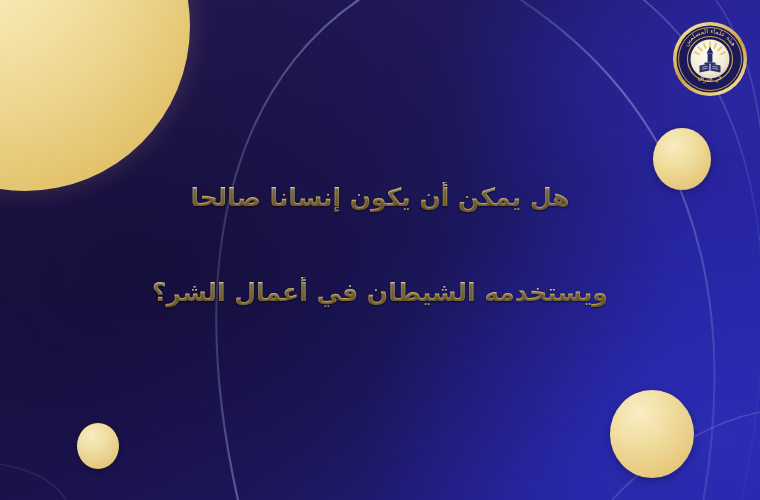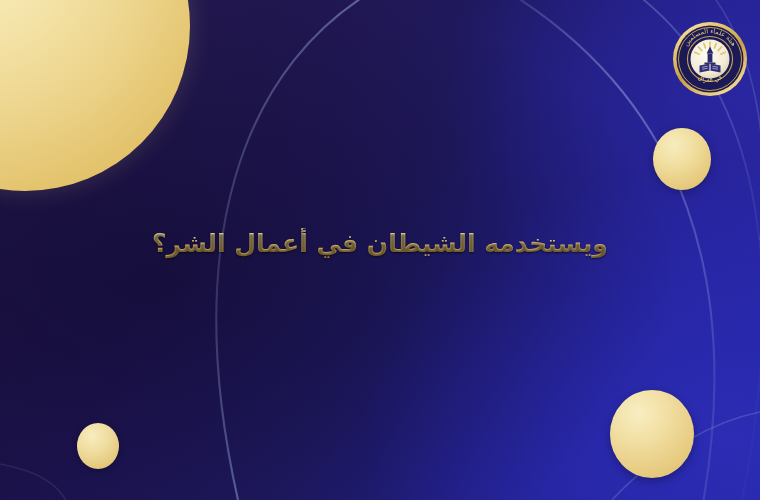--- a/index.html
+++ b/index.html
@@ -102,21 +102,21 @@
     letter-spacing: 0.4px;
     color: #f2d98e;
     background: linear-gradient(180deg, #fdf0bc 0%, #eecd7c 48%, #d9ae4f 100%);
     -webkit-background-clip: text;
     background-clip: text;
     -webkit-text-fill-color: transparent;
     text-shadow: 0 1px 2px rgba(0,0,0,0.55);
     line-height: 1.25;
   }
   .verse-line.second {
-    margin-top: 46px;
+    margin-top: 64px;
   }
 </style>
 </head>
 <body>
 
 <div id="stage">
 
   <div class="bg-base"></div>
 
   <div class="arcs">
@@ -212,16 +212,17 @@
           <textPath href="#topArc" startOffset="50%" text-anchor="middle">هيئة علماء المسلمين</textPath>
         </text>
         <text font-size="6" font-family="DejaVu Sans, sans-serif" letter-spacing="0.3">
           <textPath href="#botArc" startOffset="50%" text-anchor="middle">في العراق</textPath>
         </text>
       </g>
     </svg>
   </div>
 
   <div class="verse-block">
+    <div class="verse-line first">هل يمكن أن يكون إنسانا صالحا</div>
     <div class="verse-line second">ويستخدمه الشيطان في أعمال الشر؟</div>
   </div>
 
 </div>
 
 </body></html>

